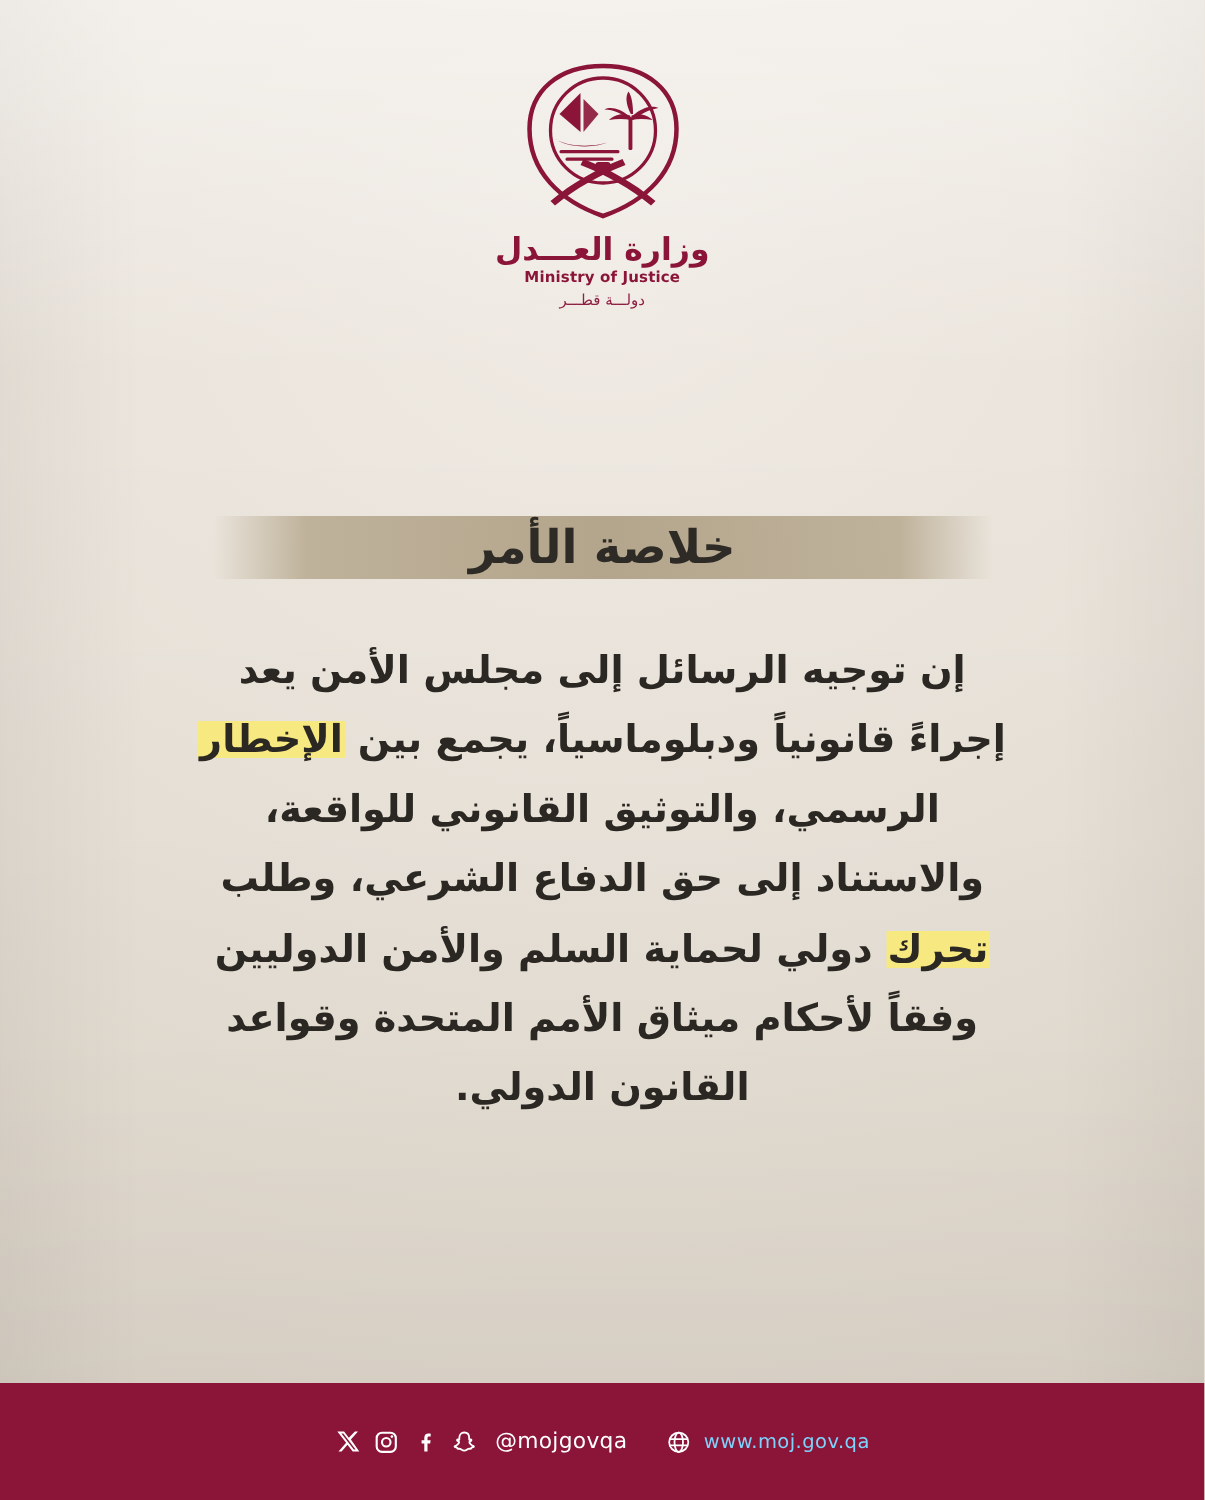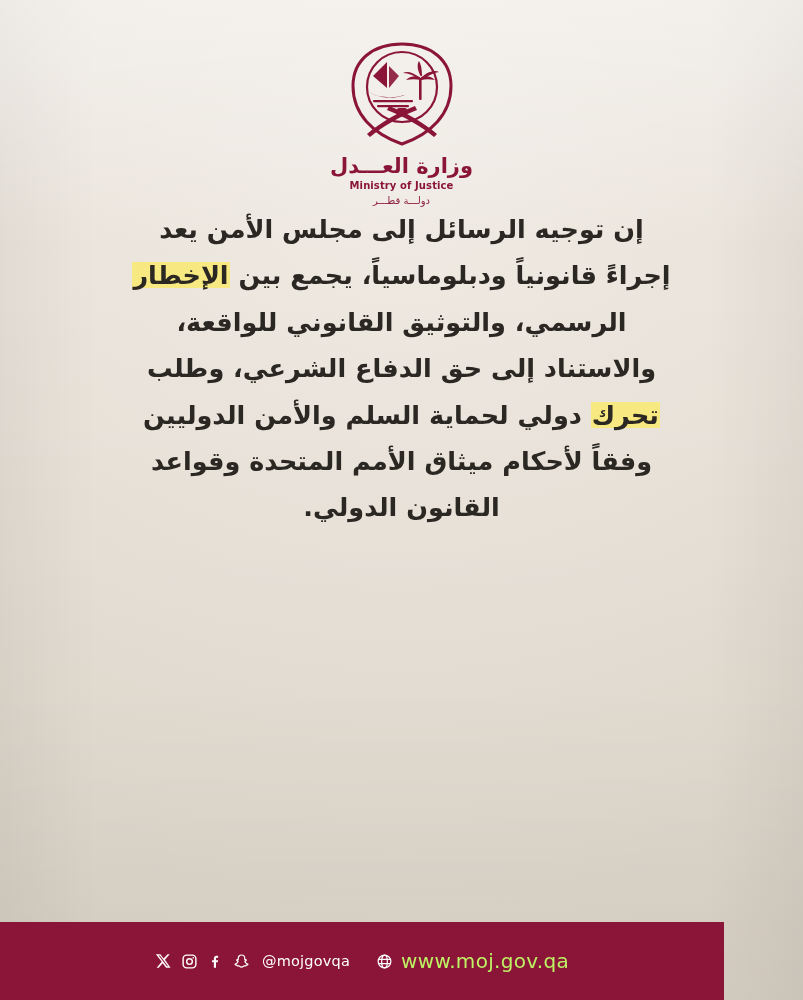--- a/index.html
+++ b/index.html
@@ -16,20 +16,21 @@
 
   .card {
     position: absolute;
     left: 0; top: 0;
     width: 803px; height: 1000px;
     background:
       radial-gradient(ellipse 120% 80% at 50% 18%, #efeae3 0%, #e9e3da 45%, #e3dcd1 75%, #ded6ca 100%);
     display: flex;
     flex-direction: column;
     align-items: center;
+    gap: 38px;
   }
 
   
   .vignette {
     position: absolute;
     inset: 0;
     background:
       linear-gradient(to bottom, rgba(255,255,255,0.45) 0%, rgba(255,255,255,0.0) 25%, rgba(0,0,0,0.015) 70%, rgba(0,0,0,0.05) 100%),
       linear-gradient(to right, rgba(0,0,0,0.04) 0%, rgba(0,0,0,0) 12%, rgba(0,0,0,0) 88%, rgba(0,0,0,0.04) 100%);
     pointer-events: none;
@@ -108,21 +109,21 @@
   .hl {
     background: linear-gradient(to bottom, rgba(248,233,124,0.0) 8%, rgba(248,233,124,0.95) 8%, rgba(248,233,124,0.95) 92%, rgba(248,233,124,0.0) 92%);
     padding: 0 1px;
     border-radius: 2px;
   }
 
   
   .footer {
     position: absolute;
     left: 0; bottom: 0;
-    width: 724px;
+    width: 803px;
     height: 78px;
     background: #8a1538;
     display: flex;
     align-items: center;
     justify-content: center;
     z-index: 3;
   }
   .footer-inner {
     display: flex;
     align-items: center;
@@ -133,21 +134,21 @@
   .soc-group { display: flex; align-items: center; gap: 9px; }
   .soc-icon { display: inline-flex; width: 17px; height: 17px; align-items: center; justify-content: center; }
   .soc-icon svg { display: block; }
   .handle {
     font-size: 14.5px;
     color: #ffffff;
     letter-spacing: 0.2px;
     margin-left: 2px;
   }
   .web-group { display: flex; align-items: center; gap: 8px; margin-left: 16px; }
-  .web-url { font-size: 20px; color: #bef264; letter-spacing: 0.3px; text-align: right; }
+  .web-url { font-size: 13px; color: #7dd3fc; letter-spacing: 0.3px; text-align: right; }
 </style>
 </head>
 <body>
 
 <div class="card">
   <div class="vignette"></div>
 
   <div class="logo-wrap">
     <svg class="emblem" viewBox="0 0 118 106" aria-hidden="true">
       <g fill="#8a1538">
@@ -174,20 +175,23 @@
         <path d="M24 92 C38 80 56 70 72 64 L74 68 C58 74 40 84 27 95 Z"></path>
         <path d="M94 92 C80 80 62 70 46 64 L44 68 C60 74 78 84 91 95 Z"></path>
         <rect x="54" y="66" width="10" height="4" rx="2"></rect>
       </g>
     </svg>
     <div class="logo-ar">وزارة العـــدل</div>
     <div class="logo-en">Ministry of Justice</div>
     <div class="logo-sub">دولـــة قطـــر</div>
   </div>
 
+  <div class="title-band">
+    <div class="title-text">خلاصة الأمر</div>
+  </div>
 
   <div class="body-text" id="body-paragraph"><span>إن توجيه الرسائل إلى مجلس الأمن يعد إجراءً قانونياً ودبلوماسياً، يجمع بين </span><span class="hl">الإخطار</span><span> الرسمي، والتوثيق القانوني للواقعة، والاستناد إلى حق الدفاع الشرعي، وطلب </span><span class="hl">تحرك</span><span> دولي لحماية السلم والأمن الدوليين وفقاً لأحكام ميثاق الأمم المتحدة وقواعد القانون الدولي.</span></div>
 
   <div class="footer">
     <div class="footer-inner">
       <div class="soc-group">
         <span class="soc-icon">
           <svg viewBox="0 0 24 24" width="16" height="16" fill="#ffffff">
               <path d="M18.9 2H22l-7.1 8.1L23.3 22h-6.6l-5.2-6.8L5.6 22H2.5l7.6-8.7L1.3 2h6.8l4.7 6.2L18.9 2zm-1.1 18h1.8L7.3 3.9H5.4L17.8 20z"></path>
             </svg>

